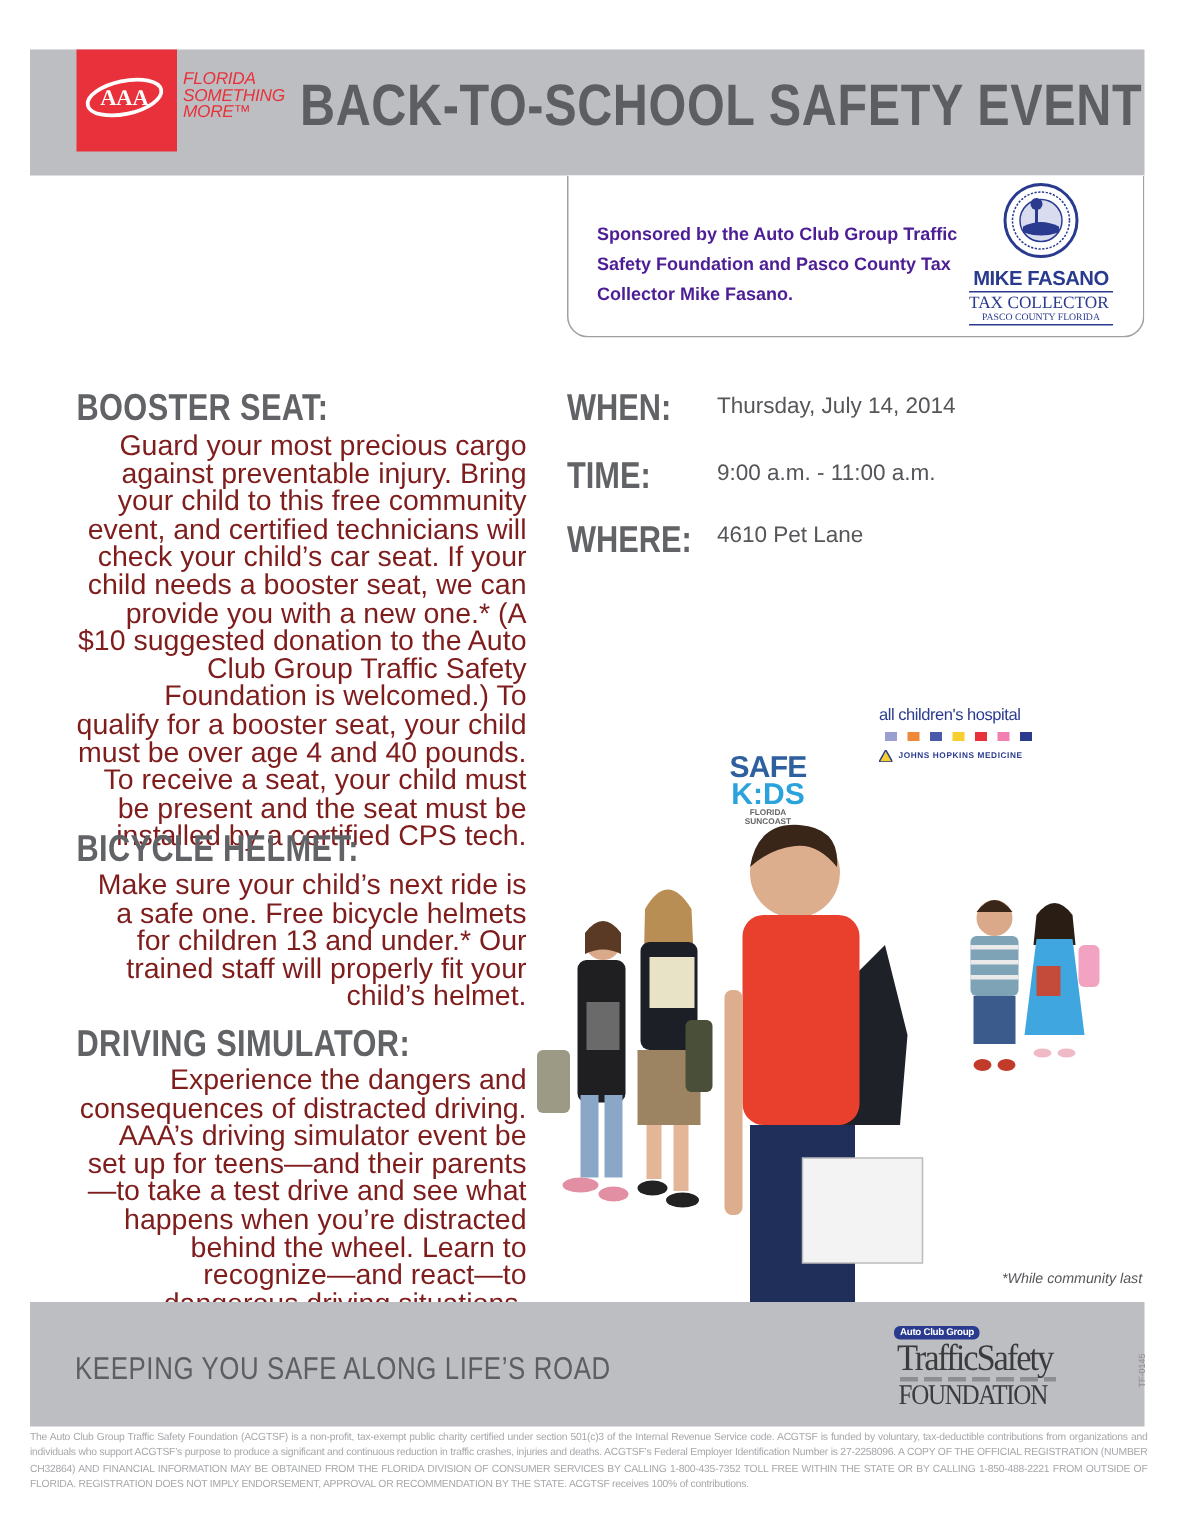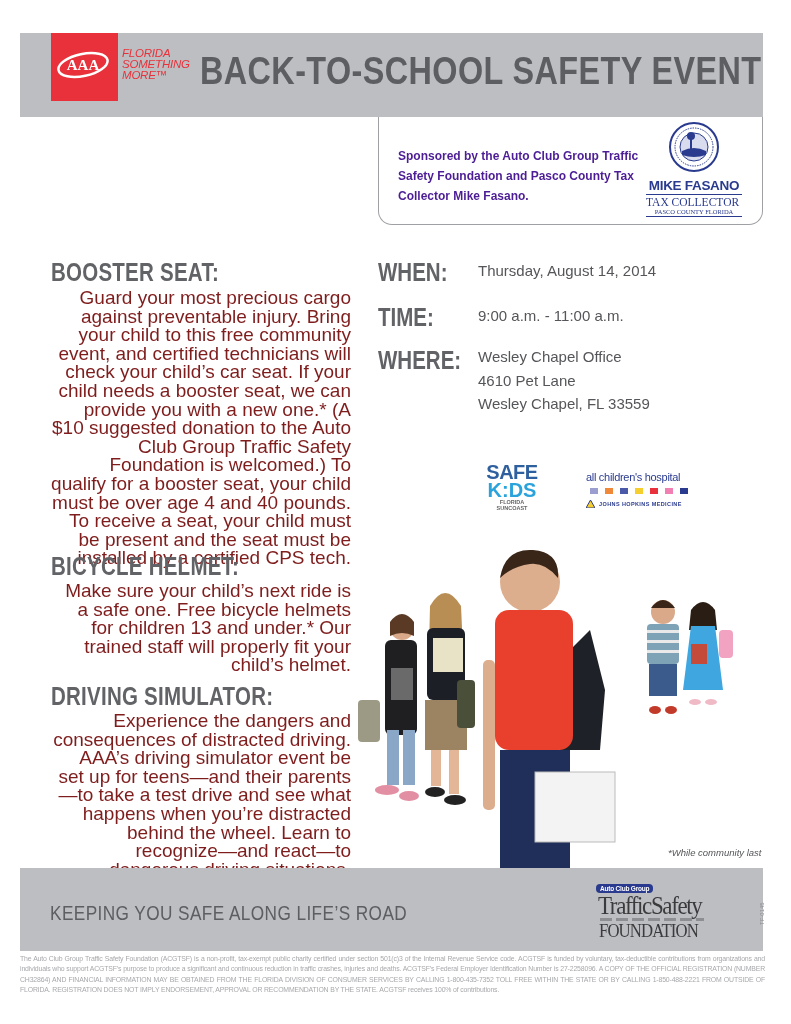--- a/index.html
+++ b/index.html
@@ -36,21 +36,21 @@
                transform:scaleX(0.82); transform-origin:left top; letter-spacing:0.3px; }
   .body-text { font-size:19px; line-height:18.6px; color:#7f1d1d; width:300px;text-align:right; }
 
   
   .detail-label { font-size:25px; font-weight:bold; color:#626366; transform:scaleX(0.82);
                   transform-origin:left top; white-space:nowrap; }
   .detail-value { font-size:15px; line-height:23.5px; color:#555659; }
 
   
   .safekids { left:481px; top:463px; width:62px; text-align:center; }
-  .safekids .l1 { font-size:20px; font-weight:bold; color:#2e5f9e; line-height:18px; letter-spacing:-0.5px;}
+  .safekids .l1 { font-size:20px; font-weight:bold; color:#2e5f9e; line-height:18px; letter-spacing:-0.5px;margin-top:40px;}
   .safekids .l2 { font-size:20px; font-weight:bold; color:#2aa3dc; line-height:18px; letter-spacing:0px;}
   .safekids .l3 { font-size:5.5px; font-weight:bold; color:#666; line-height:6px; }
   .ach { left:586px; top:462px; width:130px; }
   .ach .name { font-size:11px; font-weight:normal; color:#2a3b8f; letter-spacing:-0.3px; margin-top:9px; }
   .ach .squares { display:flex; gap:7px; margin-top:5px; margin-left:4px; }
   .ach .squares div { width:8px; height:6px; }
   .ach .jh { display:flex; align-items:center; gap:4px; margin-top:6px; font-size:5.5px; font-weight:bold;
              color:#2a3b8f; letter-spacing:0.4px; }
 
   
@@ -109,30 +109,28 @@
 <div class="abs sec-title" style="left:51px;top:258px;">BOOSTER SEAT:</div>
 <div class="abs body-text" style="left:51px;top:289px;">Guard your most precious cargo against preventable injury. Bring your child to this free community event, and certified technicians will check your child’s car seat. If your child needs a booster seat, we can provide you with a new one.* (A $10 suggested donation to the Auto Club Group Traffic Safety Foundation is welcomed.) To qualify for a booster seat, your child must be over age 4 and 40 pounds. To receive a seat, your child must be present and the seat must be installed by a certified CPS tech.</div>
 
 <div class="abs sec-title" style="left:51px;top:552px;">BICYCLE HELMET:</div>
 <div class="abs body-text" style="left:51px;top:582px;">Make sure your child’s next ride is a safe one. Free bicycle helmets for children 13 and under.* Our trained staff will properly fit your child’s helmet.</div>
 
 <div class="abs sec-title" style="left:51px;top:682px;">DRIVING SIMULATOR:</div>
 <div class="abs body-text" style="left:51px;top:712px;">Experience the dangers and consequences of distracted driving. AAA’s driving simulator event be set up for teens—and their parents—to take a test drive and see what happens when you’re distracted behind the wheel. Learn to recognize—and react—to dangerous driving situations.</div>
 
 <div class="abs detail-label" style="left:378px;top:258px;">WHEN:</div>
-<div class="abs detail-value" style="left:478px;top:259px;">Thursday, August 14, 2014</div>
+<div class="abs detail-value" style="left:478px;top:259px;">Thursday, July 14, 2014</div>
 
 <div class="abs detail-label" style="left:378px;top:303px;">TIME:</div>
 <div class="abs detail-value" style="left:478px;top:304px;">9:00 a.m. - 11:00 a.m.</div>
 
 <div class="abs detail-label" style="left:378px;top:346px;">WHERE:</div>
 <div class="abs detail-value" style="left:478px;top:345px;">
-  <div>Wesley Chapel Office</div>
   <div>4610 Pet Lane</div>
-  <div>Wesley Chapel, FL 33559</div>
 </div>
 
 <div class="abs safekids">
   <div class="l1">SAFE</div>
   <div class="l2">K:DS</div>
   <div class="l3">FLORIDA</div>
   <div class="l3">SUNCOAST</div>
 </div>
 <div class="abs ach">
   <div class="name">all children's hospital</div>

